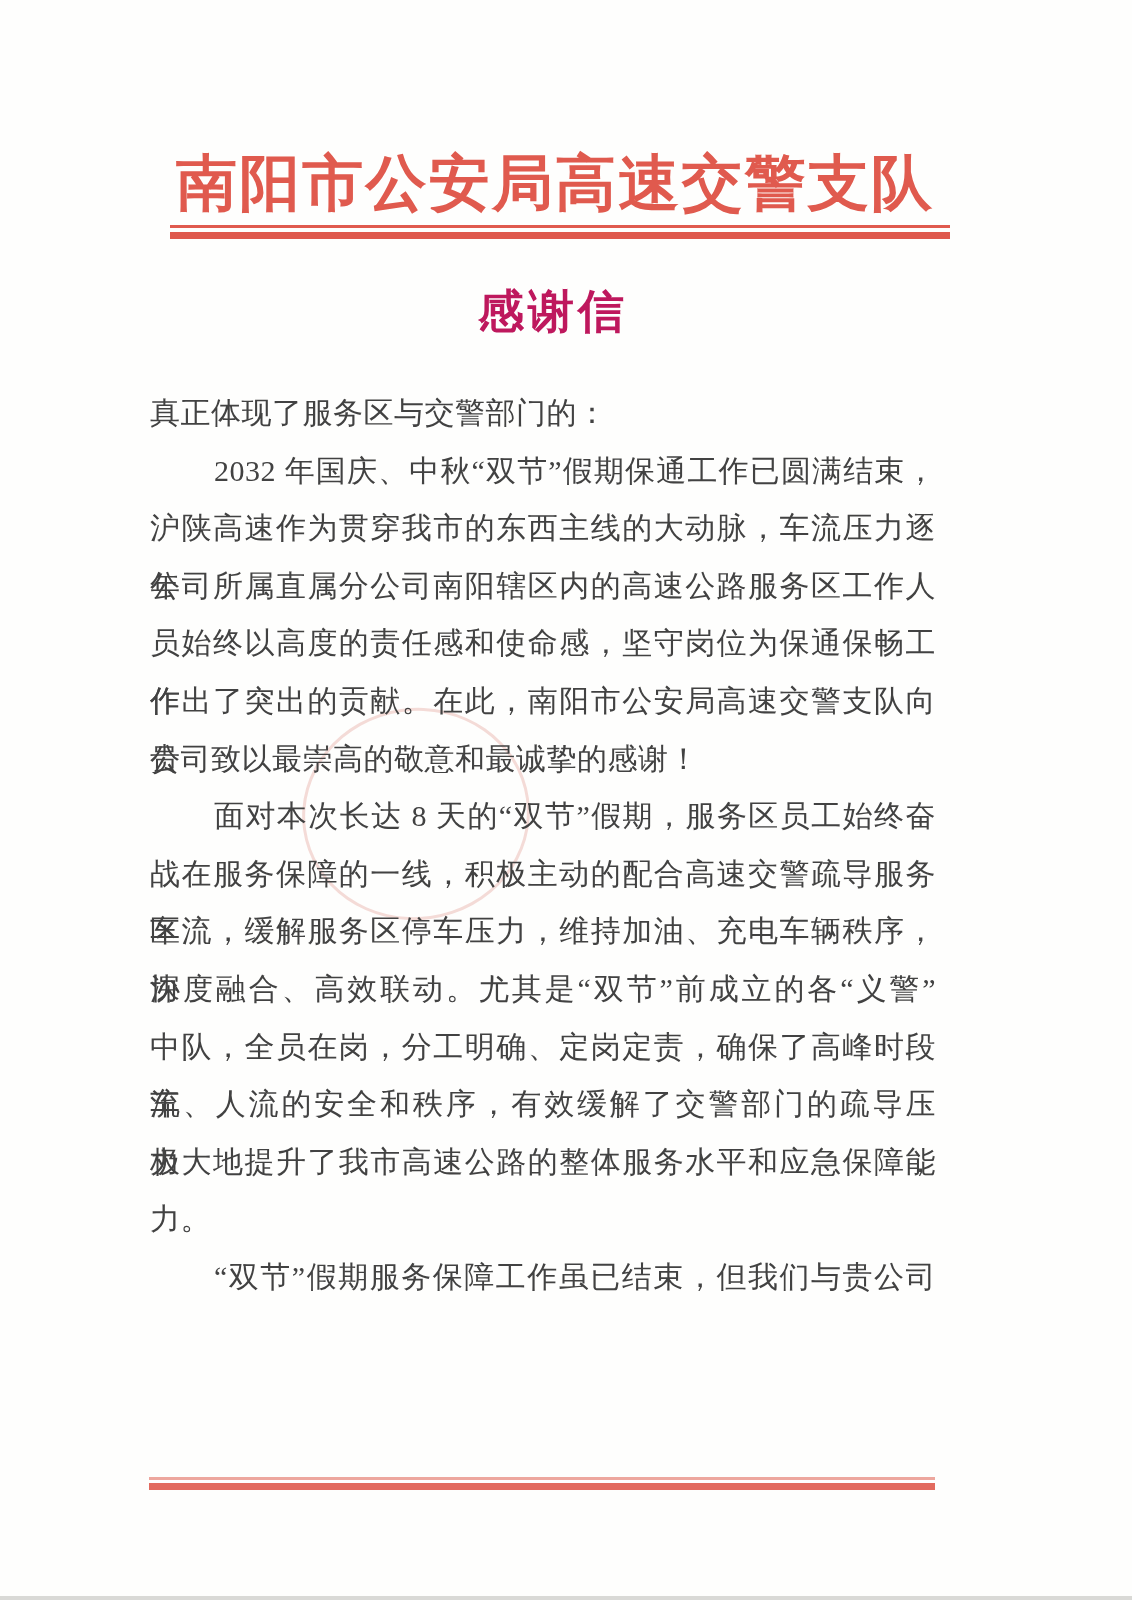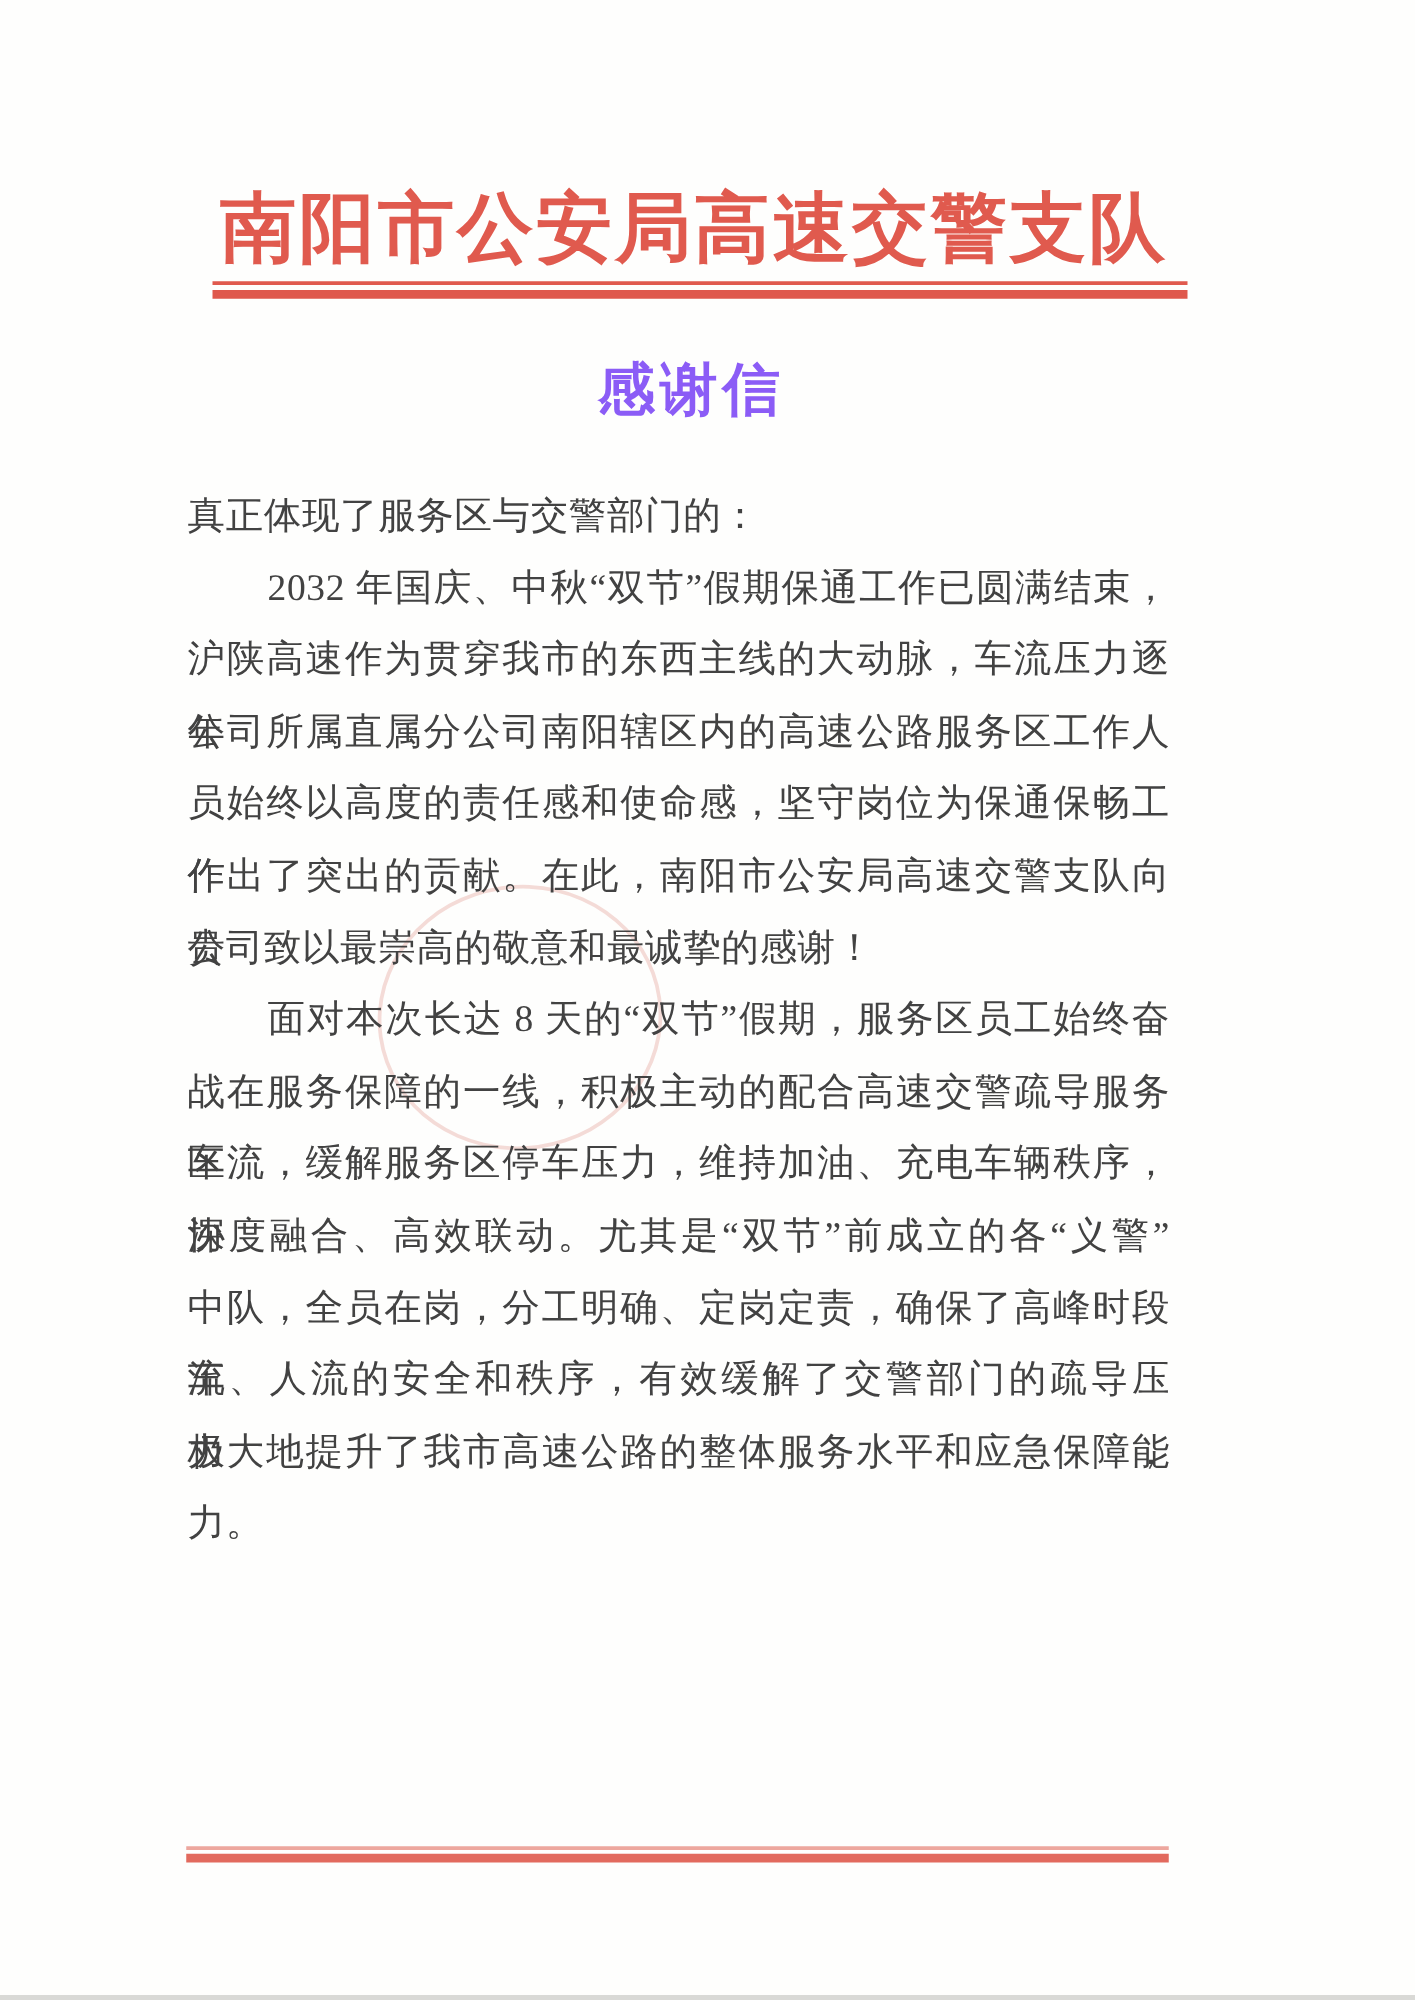--- a/index.html
+++ b/index.html
@@ -30,21 +30,21 @@
   .rule { position: absolute; left: 170px; width: 780px; }
   .rule-thin  { top: 225px; height: 3px;  background: #e05a4e; }
   .rule-thick { top: 232px; height: 7px;  background: #df584c; }
 
   
   .letter-title {
     position: absolute;
     left: 0; top: 281px; width: 1106px;
     text-align: center;
     font-size: 46px; font-weight: bold;
-    color: #8b5cf6;
+    color: #be185d;
     letter-spacing: 4px;
   }
 
   
   .stamp-mark {
     position: absolute;
     left: 302px; top: 708px;
     width: 222px; height: 206px;
     border: 3px solid rgba(219, 128, 118, 0.28);
     border-radius: 50%;
@@ -103,20 +103,21 @@
       <div class="line justify">作出了突出的贡献。在此，南阳市公安局高速交警支队向贵</div>
       <div class="line plain">公司致以最崇高的敬意和最诚挚的感谢！</div>
       <div class="line justify indent">面对本次长达 8 天的“双节”假期，服务区员工始终奋</div>
       <div class="line justify">战在服务保障的一线，积极主动的配合高速交警疏导服务区</div>
       <div class="line justify">车流，缓解服务区停车压力，维持加油、充电车辆秩序，协</div>
       <div class="line justify">深度融合、高效联动。尤其是“双节”前成立的各“义警”</div>
       <div class="line justify">中队，全员在岗，分工明确、定岗定责，确保了高峰时段车</div>
       <div class="line justify">流、人流的安全和秩序，有效缓解了交警部门的疏导压力，</div>
       <div class="line justify">极大地提升了我市高速公路的整体服务水平和应急保障能</div>
       <div class="line plain">力。</div>
+      <div class="line justify indent">“双节”假期服务保障工作虽已结束，但我们与贵公司</div>
     </div>
 
   <div class="bottom-rule-thin"></div>
   <div class="bottom-rule-thick"></div>
 
   <div class="scan-edge"></div>
 
 </div>
 
 </body></html>

